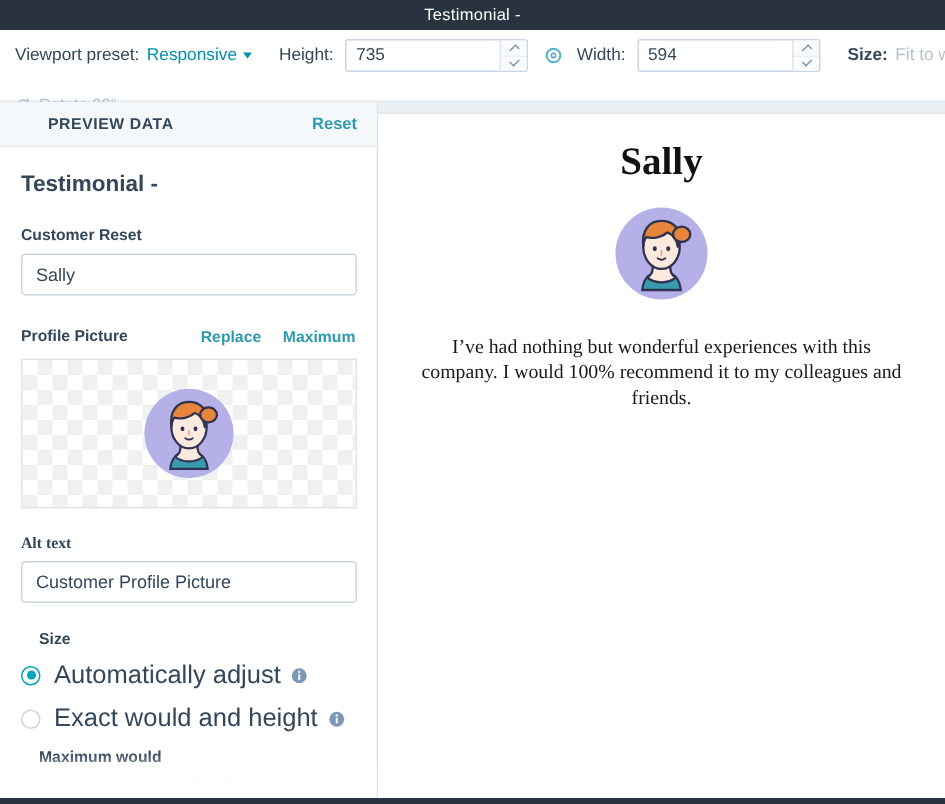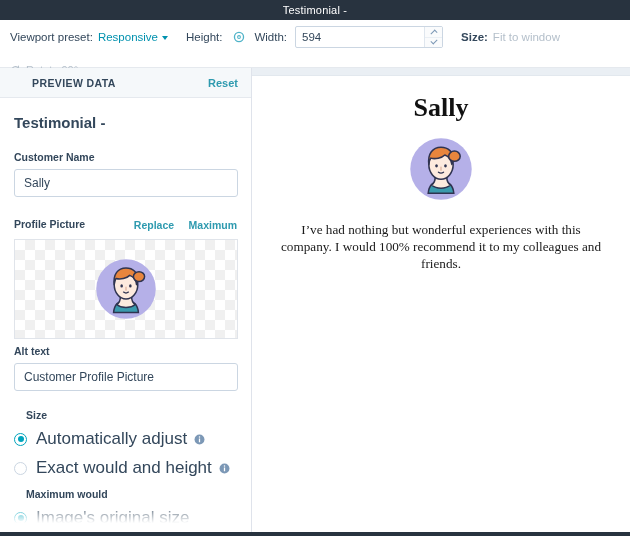--- a/index.html
+++ b/index.html
@@ -331,20 +331,31 @@
 </div>
 
 <div id="toolbar">
   <div id="toolbar-row1">
 
     <span class="tb-label">Viewport preset:</span>
     <span class="tb-link"><span>Responsive</span><span class="caret"></span></span>
 
     <span class="tb-label" style="margin-left:18px;">Height:</span>
 
+    <div class="numfield">
+      <input type="text" value="735" style="">
+      <div class="spinner">
+        <div class="spin-btn">
+          <span class="chev up"></span>
+        </div>
+        <div class="spin-btn">
+          <span class="chev down"></span>
+        </div>
+      </div>
+    </div>
 
     <svg class="swap-icon" viewBox="0 0 16 16">
       <circle cx="8" cy="8" r="5.2" fill="none" stroke="#4fb3c8" stroke-width="1.5"></circle>
       <circle cx="8" cy="8" r="1.6" fill="none" stroke="#4fb3c8" stroke-width="1.2"></circle>
     </svg>
 
     <span class="tb-label">Width:</span>
 
     <div class="numfield">
       <input type="text" value="594" style="">
@@ -377,21 +388,21 @@
 
     <div id="preview-head">
       <span class="ph-title">PREVIEW DATA</span>
       <span class="ph-reset">Reset</span>
     </div>
 
     <div id="sb-body">
 
       <div class="sb-h2">Testimonial -</div>
 
-      <label class="field-label">Customer Name</label>
+      <label class="field-label">Customer Reset</label>
       <input class="text-input" type="text" value="Sally" style="">
 
       <div class="row-between" style="margin-top:18px;align-items:center;">
         <span class="field-label" style="margin:0;">Profile Picture</span>
         <span>
           <span class="act-link">Replace</span>
           <span class="act-link">Maximum</span>
         </span>
       </div>
 
@@ -405,21 +416,21 @@
             <path d="M31 43c-2-17 6-27 19-27 12 0 19 8 19 18 0 4-1 7-2 9-1-8-5-13-11-15-5 5-15 7-22 5-2 3-3 7-3 10z" fill="#e8853d" stroke="#2f3350" stroke-width="2.4" stroke-linejoin="round"></path>
             <ellipse cx="71" cy="30" rx="9" ry="8" fill="#e8853d" stroke="#2f3350" stroke-width="2.4"></ellipse>
             <ellipse cx="43" cy="45" rx="2.1" ry="2.6" fill="#2f3350"></ellipse>
             <ellipse cx="57" cy="45" rx="2.1" ry="2.6" fill="#2f3350"></ellipse>
             <path d="M46 55q4 3 8 0" fill="none" stroke="#2f3350" stroke-width="2" stroke-linecap="round"></path>
             <path d="M50 47v5" fill="none" stroke="#d8a58e" stroke-width="1.6" stroke-linecap="round"></path>
           </g>
         </svg>
       </div>
 
-      <label class="field-label" style="margin-top:6px;">Alt text</label>
+      <label class="field-label" style="margin-top:18px;font-family:Liberation Serif, serif;">Alt text</label>
       <input class="text-input" type="text" value="Customer Profile Picture" style="">
 
       <div class="sec-label">Size</div>
 
       <div class="radio-row">
         <span class="radio on"></span>
         <span class="radio-label">Automatically adjust</span>
         <svg class="info-icon" viewBox="0 0 12 12">
           <circle cx="6" cy="6" r="5.4" fill="#7c98b6"></circle>
           <rect x="5.3" y="4.9" width="1.4" height="4.1" fill="#fff"></rect>

